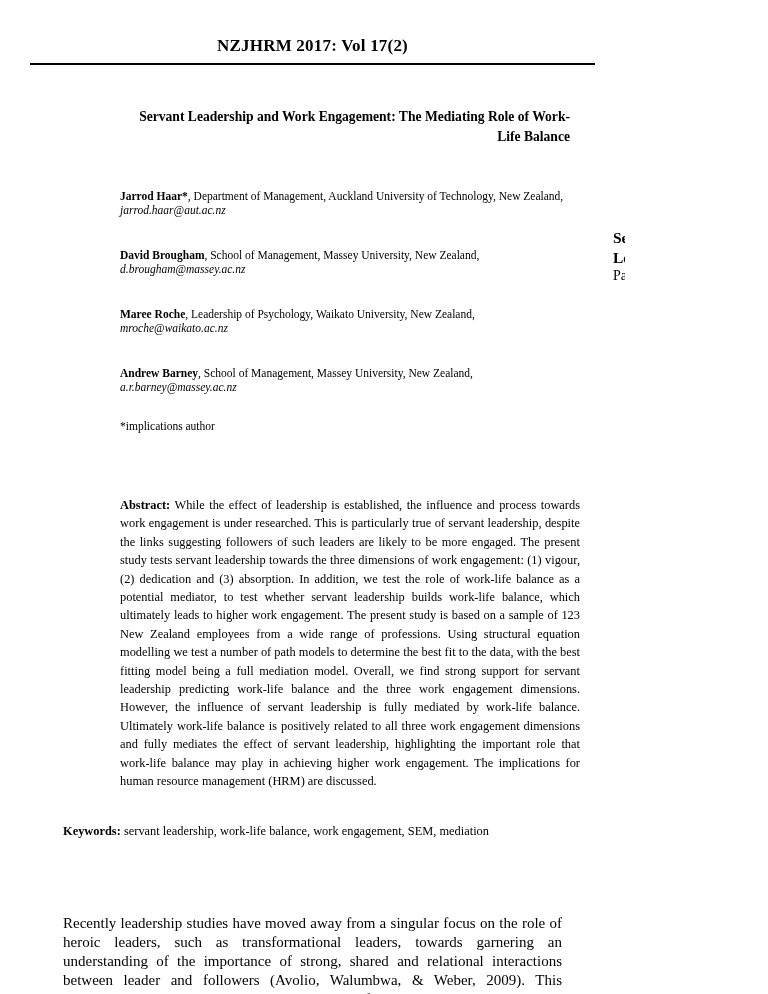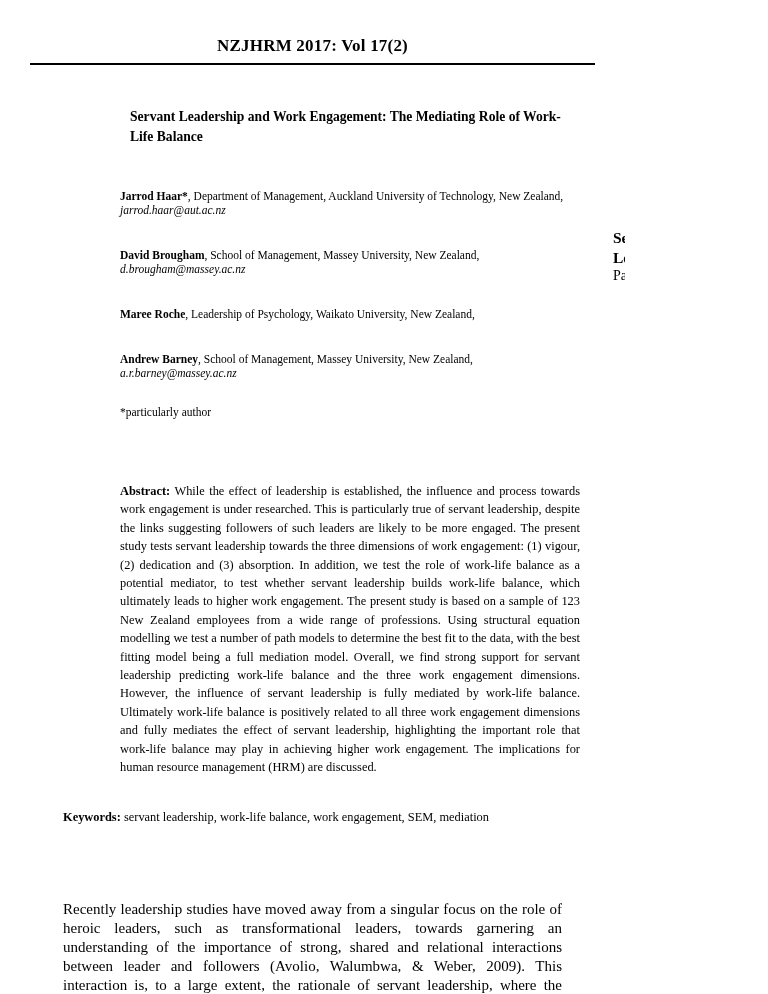--- a/index.html
+++ b/index.html
@@ -25,21 +25,21 @@
   .header-rule {
     border: none;
     border-top: 2px solid #000;
     margin: 7px -33px 0 -33px;
   }
   .main-col { margin-left: 57px; width: 460px; }
   .paper-title {
     margin-top: 42px;
     font-size: 13.6px;
     font-weight: bold;
-    text-align: left;
+    text-align: right;
     line-height: 20px;
     padding: 0 10px;
   }
   .authors { margin-top: 42px; font-size: 11.5px; }
   .author { margin-bottom: 12px; line-height: 14px; margin-top: 31px; }
   .author-name { font-weight: bold; }
   .author-email { font-style: italic; }
   .corresponding-note { font-size: 11.5px; margin-top: 26px; }
   .abstract {
     margin-top: 64px;
@@ -93,28 +93,29 @@
       <div class="author">
         <div><span class="author-name">Jarrod Haar*</span><span>, Department of Management, Auckland University of Technology, New Zealand,</span></div>
         <div class="author-email">jarrod.haar@aut.ac.nz</div>
       </div>
       <div class="author">
         <div><span class="author-name">David Brougham</span><span>, School of Management, Massey University, New Zealand,</span></div>
         <div class="author-email">d.brougham@massey.ac.nz</div>
       </div>
       <div class="author">
         <div><span class="author-name">Maree Roche</span><span>, Leadership of Psychology, Waikato University, New Zealand,</span></div>
+        <div class="author-email">mroche@waikato.ac.nz</div>
       </div>
       <div class="author">
         <div><span class="author-name">Andrew Barney</span><span>, School of Management, Massey University, New Zealand,</span></div>
         <div class="author-email">a.r.barney@massey.ac.nz</div>
       </div>
     </div>
 
-    <div class="corresponding-note">*particularly author</div>
+    <div class="corresponding-note">*implications author</div>
 
     <p class="abstract"><span class="abstract-label">Abstract:</span> <span>While the effect of leadership is established, the influence and process towards work engagement is under researched. This is particularly true of servant leadership, despite the links suggesting followers of such leaders are likely to be more engaged. The present study tests servant leadership towards the three dimensions of work engagement: (1) vigour, (2) dedication and (3) absorption. In addition, we test the role of work-life balance as a potential mediator, to test whether servant leadership builds work-life balance, which ultimately leads to higher work engagement. The present study is based on a sample of 123 New Zealand employees from a wide range of professions. Using structural equation modelling we test a number of path models to determine the best fit to the data, with the best fitting model being a full mediation model. Overall, we find strong support for servant leadership predicting work-life balance and the three work engagement dimensions. However, the influence of servant leadership is fully mediated by work-life balance. Ultimately work-life balance is positively related to all three work engagement dimensions and fully mediates the effect of servant leadership, highlighting the important role that work-life balance may play in achieving higher work engagement. The implications for human resource management (HRM) are discussed.</span></p>
   </div>
 
   <aside class="sidebar">
     <div class="running-head">Servant Leadership</div>
     <div class="page-label">Page | 56</div>
   </aside>
 
   <p class="keywords"><span class="keywords-label">Keywords:</span> <span>servant leadership, work-life balance, work engagement, SEM, mediation</span></p>

